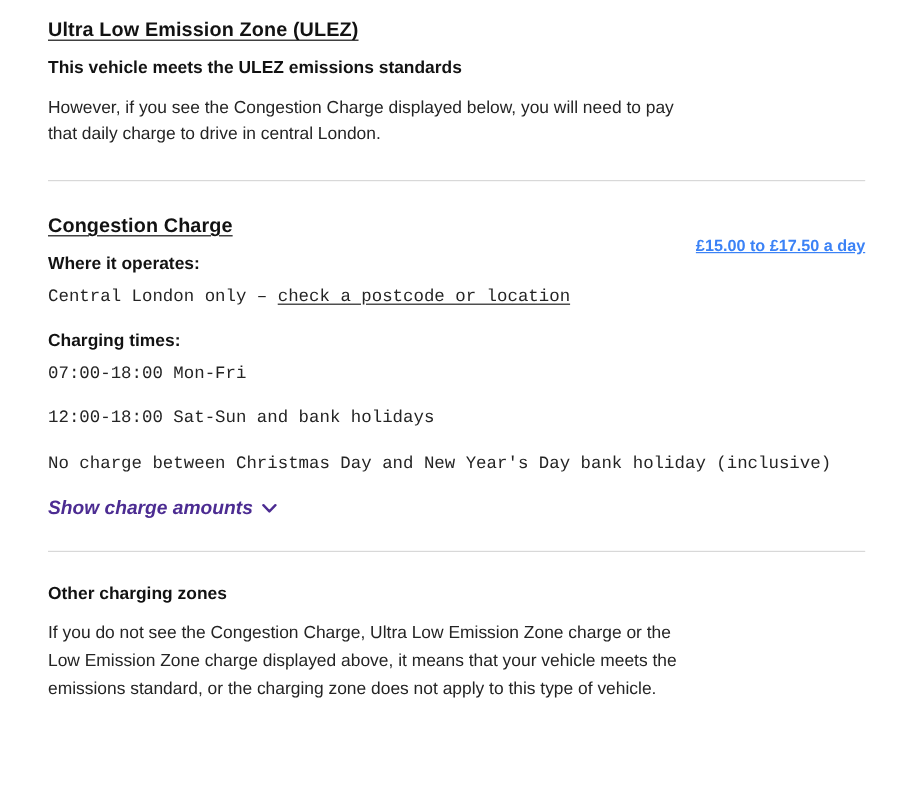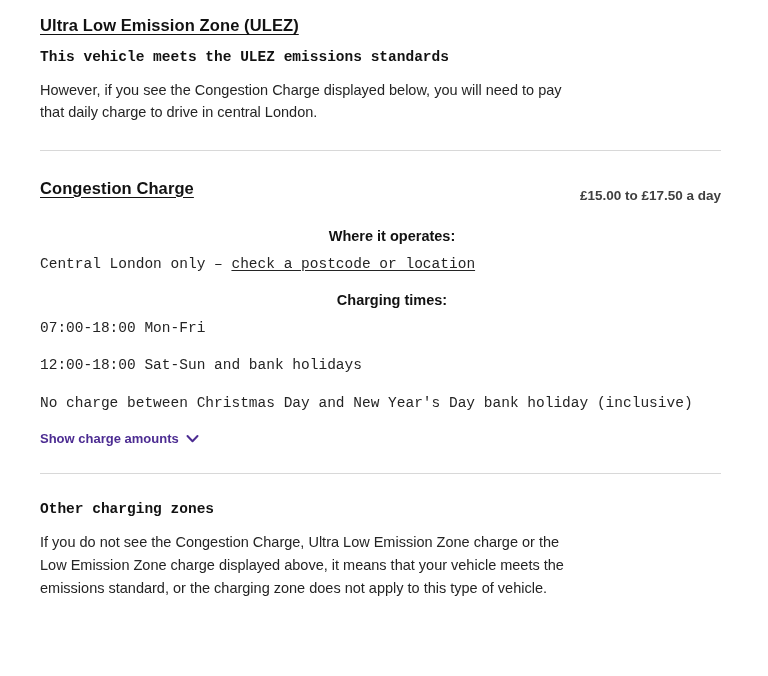--- a/index.html
+++ b/index.html
@@ -31,81 +31,81 @@
     text-decoration: underline;
     text-underline-offset: 3px;
     letter-spacing: 0.1px;
     color: #121212;
   }
   .subhead {
     font-size: 14.5px;
     font-weight: bold;
     margin: 0 0 14px 0;
     color: #121212;
-    font-family: Liberation Mono, monospace;
   }
   p.body-text {
     font-size: 14.5px;
     line-height: 1.55;
     margin: 0 0 16px 0;
     color: #242424;
     max-width: 520px;
   }
   p.body-text.wide {
     max-width: 540px;
   }
   .divider {
     border: 0;
     border-top: 1px solid #d8d8d8;
     margin: 26px 0 0 0;
     width: 681px;
   }
   .cc-header {
     display: flex;
-    align-items: center;
+    align-items: flex-end;
     justify-content: space-between;
     width: 681px;
   }
   .cc-price {
     font-size: 13.5px;
     font-weight: bold;
-    color: #404040;
+    color: #3b82f6;
     white-space: nowrap;
+    text-decoration: underline;
   }
   .label-line {
     font-size: 14.5px;
     font-weight: bold;
-    margin: 16px 0 10px 0;
+    margin: 0 0 10px 0;
     color: #121212;
-    text-align: center;
   }
   .value-line {
     font-size: 14.5px;
     margin: 0 0 16px 0;
     color: #242424;
     line-height: 1.5;
     font-family: Liberation Mono, monospace;
   }
   .value-line.tight {
     margin-bottom: 14px;
   }
   a.inline-link {
     color: #242424;
     text-decoration: underline;
     text-underline-offset: 2px;
   }
   .show-charges {
     display: inline-flex;
     align-items: center;
     gap: 7px;
-    font-size: 13px;
+    font-size: 16px;
     font-weight: bold;
     color: #4c2c92;
     cursor: pointer;
     margin-top: 2px;
+    font-style: italic;
   }
   .chev {
     display: inline-block;
     width: 13px;
     height: 13px;
   }
   .chev svg {
     display: block;
   }
   .other-zones p.body-text {

